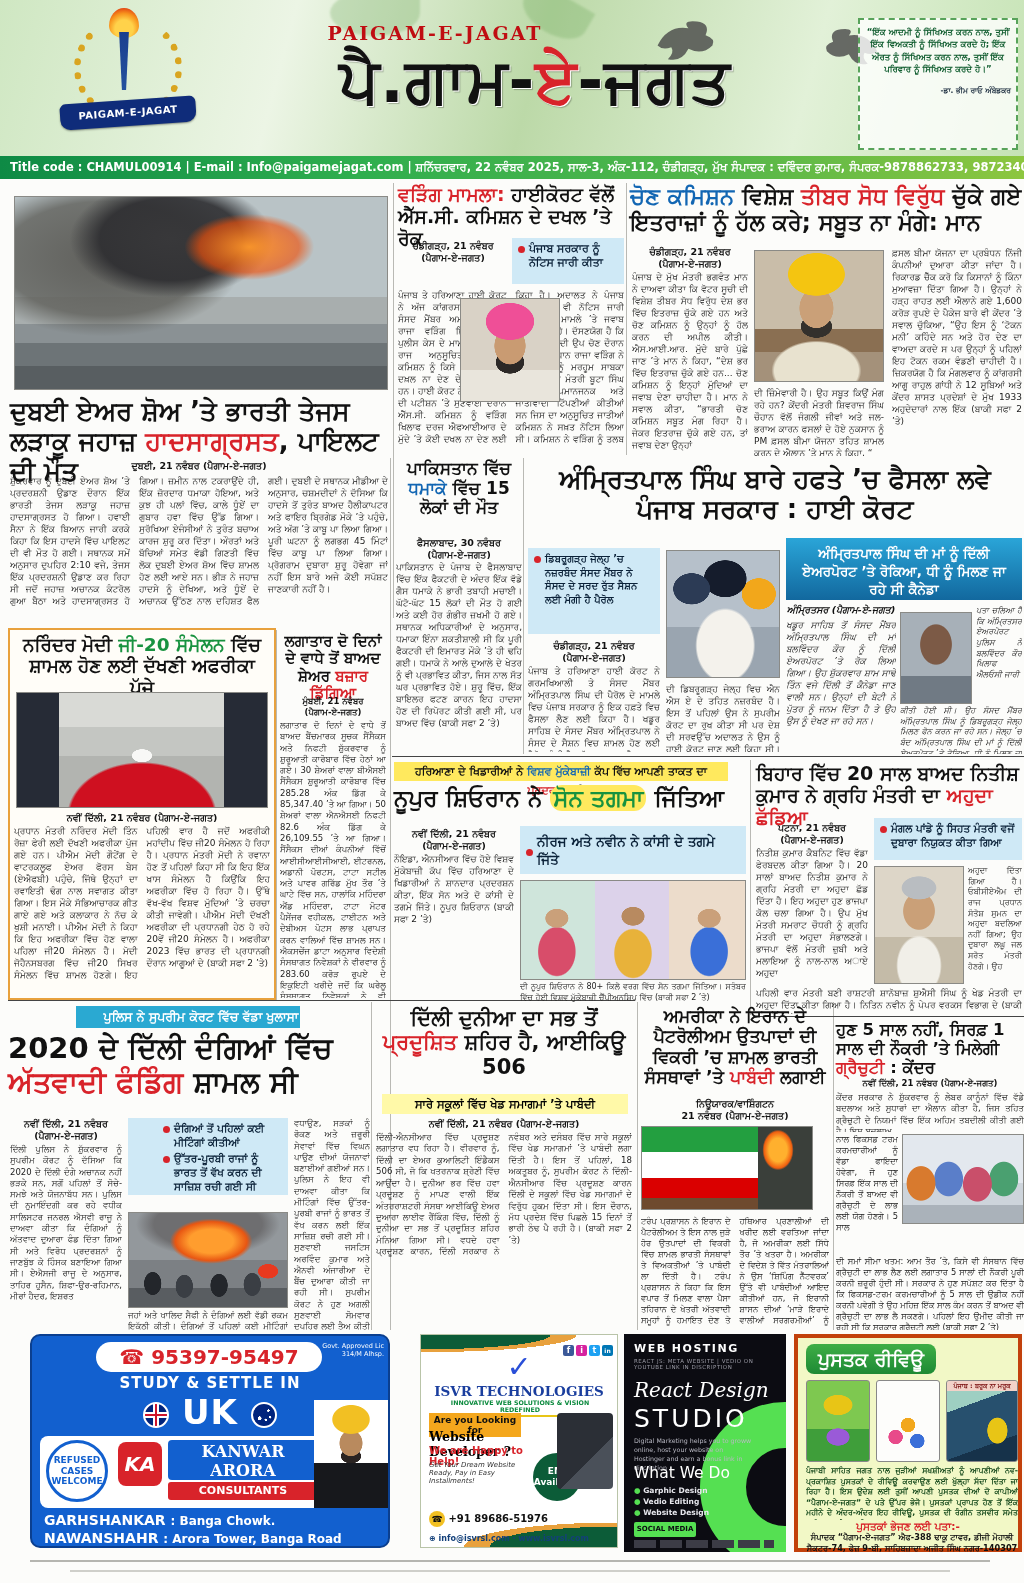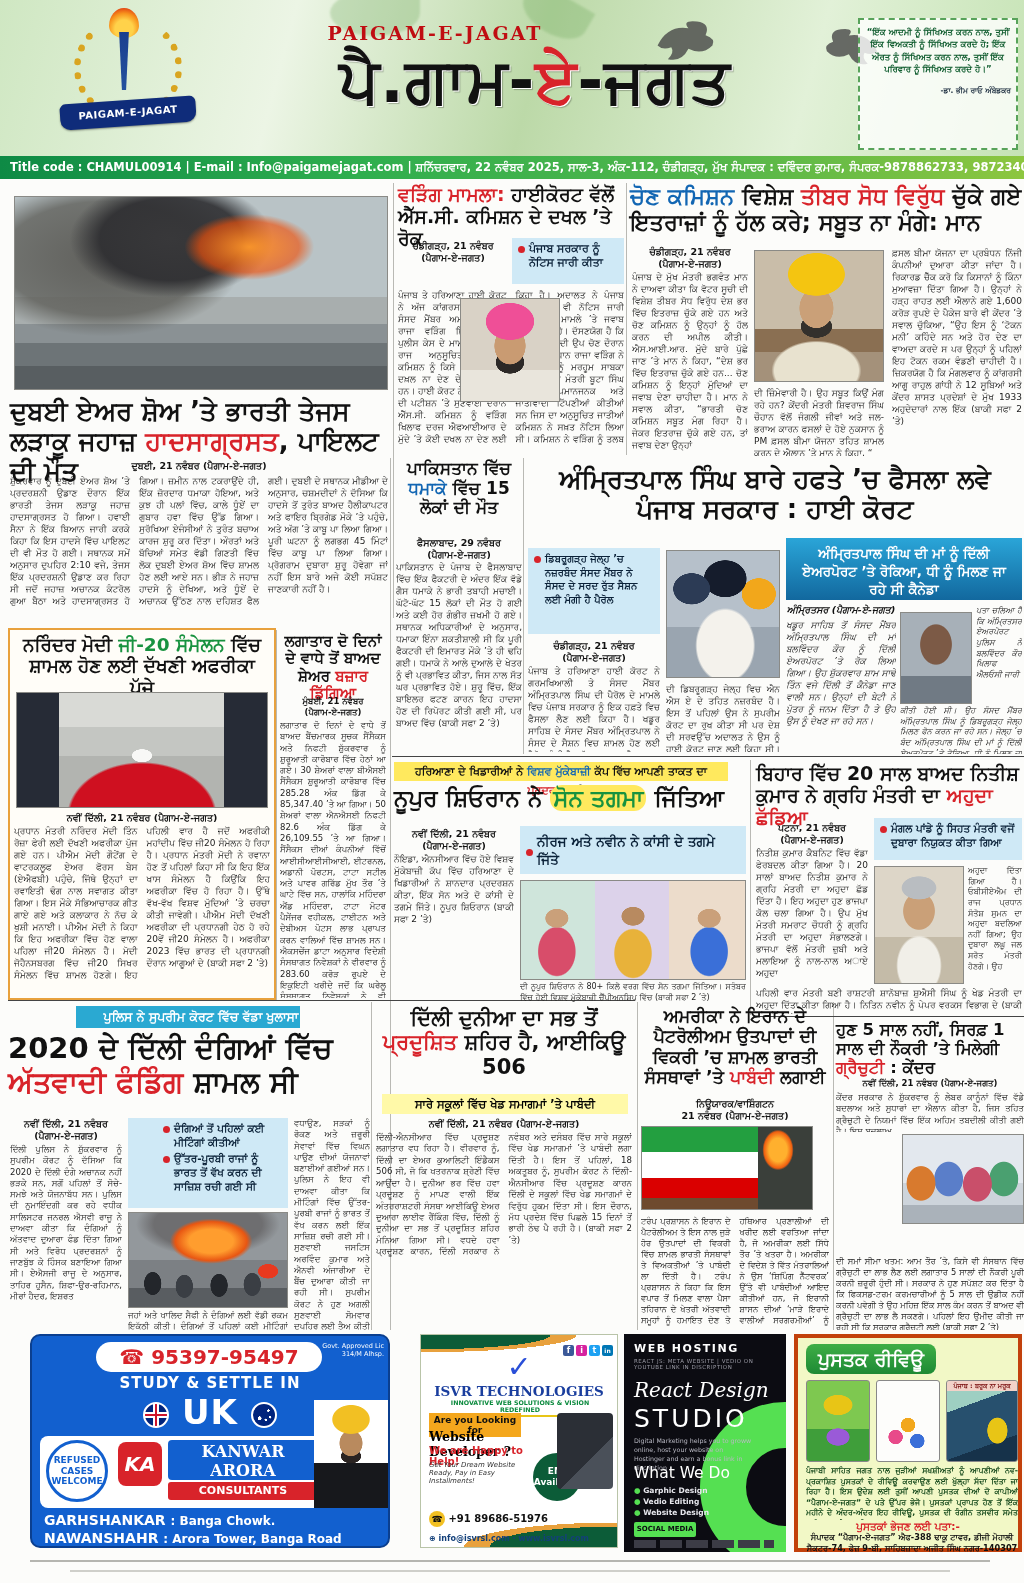--- a/index.html
+++ b/index.html
@@ -178,21 +178,21 @@
 
   <div class="hl abs" style="left:630px;top:183px;width:392px;font-size:22.5px;"><span class="c-b">ਚੋਣ ਕਮਿਸ਼ਨ </span><span class="c-k">ਵਿਸ਼ੇਸ਼ </span><span class="c-r">ਤੀਬਰ ਸੋਧ ਵਿਰੁੱਧ </span><span class="c-k">ਚੁੱਕੇ ਗਏ ਇਤਰਾਜ਼ਾਂ ਨੂੰ ਹੱਲ ਕਰੇ; ਸਬੂਤ ਨਾ ਮੰਗੇ: ਮਾਨ</span></div>
   <div class="dl abs" style="left:632px;top:246px;width:116px;">ਚੰਡੀਗੜ੍ਹ, 21 ਨਵੰਬਰ
 (ਪੈਗਾਮ-ਏ-ਜਗਤ)</div>
   <div class="bd abs" style="left:632px;top:272px;width:116px;height:184px;">ਪੰਜਾਬ ਦੇ ਮੁੱਖ ਮੰਤਰੀ ਭਗਵੰਤ ਮਾਨ ਨੇ ਦਾਅਵਾ ਕੀਤਾ ਕਿ ਵੋਟਰ ਸੂਚੀ ਦੀ ਵਿਸ਼ੇਸ਼ ਤੀਬਰ ਸੋਧ ਵਿਰੁੱਧ ਦੇਸ਼ ਭਰ ਵਿੱਚ ਇਤਰਾਜ਼ ਚੁੱਕੇ ਗਏ ਹਨ ਅਤੇ ਚੋਣ ਕਮਿਸ਼ਨ ਨੂੰ ਉਨ੍ਹਾਂ ਨੂੰ ਹੱਲ ਕਰਨ ਦੀ ਅਪੀਲ ਕੀਤੀ। ਐਸ.ਆਈ.ਆਰ. ਮੁੱਦੇ ਬਾਰੇ ਪੁੱਛੇ ਜਾਣ ’ਤੇ ਮਾਨ ਨੇ ਕਿਹਾ, “ਦੇਸ਼ ਭਰ ਵਿੱਚ ਇਤਰਾਜ਼ ਚੁੱਕੇ ਗਏ ਹਨ... ਚੋਣ ਕਮਿਸ਼ਨ ਨੂੰ ਇਨ੍ਹਾਂ ਮੁੱਦਿਆਂ ਦਾ ਜਵਾਬ ਦੇਣਾ ਚਾਹੀਦਾ ਹੈ। ਮਾਨ ਨੇ ਸਵਾਲ ਕੀਤਾ, “ਭਾਰਤੀ ਚੋਣ ਕਮਿਸ਼ਨ ਸਬੂਤ ਮੰਗ ਰਿਹਾ ਹੈ। ਜੇਕਰ ਇਤਰਾਜ਼ ਚੁੱਕੇ ਗਏ ਹਨ, ਤਾਂ ਜਵਾਬ ਦੇਣਾ ਉਨ੍ਹਾਂ</div>
   <div class="ph ph-mann" style="left:754px;top:250px;width:130px;height:132px;"></div>
   <div class="bd abs" style="left:754px;top:388px;width:130px;height:68px;">ਦੀ ਜ਼ਿੰਮੇਵਾਰੀ ਹੈ। ਉਹ ਸਬੂਤ ਕਿਉਂ ਮੰਗ ਰਹੇ ਹਨ? ਕੇਂਦਰੀ ਮੰਤਰੀ ਸ਼ਿਵਰਾਜ ਸਿੰਘ ਚੌਹਾਨ ਵੱਲੋਂ ਜੰਗਲੀ ਜੀਵਾਂ ਅਤੇ ਜਲ-ਭਰਾਅ ਕਾਰਨ ਫਸਲਾਂ ਦੇ ਹੋਏ ਨੁਕਸਾਨ ਨੂੰ PM ਫ਼ਸਲ ਬੀਮਾ ਯੋਜਨਾ ਤਹਿਤ ਸ਼ਾਮਲ ਕਰਨ ਦੇ ਐਲਾਨ ’ਤੇ ਮਾਨ ਨੇ ਕਿਹਾ, “</div>
   <div class="bd abs" style="left:892px;top:248px;width:130px;height:208px;">ਫ਼ਸਲ ਬੀਮਾ ਯੋਜਨਾ ਦਾ ਪ੍ਰਬੰਧਨ ਨਿੱਜੀ ਕੰਪਨੀਆਂ ਦੁਆਰਾ ਕੀਤਾ ਜਾਂਦਾ ਹੈ। ਰਿਕਾਰਡ ਚੈੱਕ ਕਰੋ ਕਿ ਕਿਸਾਨਾਂ ਨੂੰ ਕਿੰਨਾ ਮੁਆਵਜ਼ਾ ਦਿੱਤਾ ਗਿਆ ਹੈ। ਉਨ੍ਹਾਂ ਨੇ ਹੜ੍ਹ ਰਾਹਤ ਲਈ ਐਲਾਨੇ ਗਏ 1,600 ਕਰੋੜ ਰੁਪਏ ਦੇ ਪੈਕੇਜ ਬਾਰੇ ਵੀ ਕੇਂਦਰ ’ਤੇ ਸਵਾਲ ਚੁੱਕਿਆ, “ਉਹ ਇਸ ਨੂੰ ‘ਟੋਕਨ ਮਨੀ’ ਕਹਿੰਦੇ ਸਨ ਅਤੇ ਹੋਰ ਦੇਣ ਦਾ ਵਾਅਦਾ ਕਰਦੇ ਸ ਪਰ ਉਨ੍ਹਾਂ ਨੂੰ ਪਹਿਲਾਂ ਇਹ ਟੋਕਨ ਰਕਮ ਵੰਡਣੀ ਚਾਹੀਦੀ ਹੈ। ਜ਼ਿਕਰਯੋਗ ਹੈ ਕਿ ਮੰਗਲਵਾਰ ਨੂੰ ਕਾਂਗਰਸੀ ਆਗੂ ਰਾਹੁਲ ਗਾਂਧੀ ਨੇ 12 ਸੂਬਿਆਂ ਅਤੇ ਕੇਂਦਰ ਸ਼ਾਸਤ ਪ੍ਰਦੇਸ਼ਾਂ ਦੇ ਮੁੱਖ 1933 ਅਹੁਦੇਦਾਰਾਂ ਨਾਲ ਇੱਕ (ਬਾਕੀ ਸਫਾ 2 ’ਤੇ)</div>
 
   <div class="hl center abs" style="left:396px;top:459px;width:126px;font-size:17px;"><span class="c-k">ਪਾਕਿਸਤਾਨ ਵਿੱਚ </span><span class="c-b">ਧਮਾਕੇ</span><span class="c-k"> ਵਿੱਚ 15 ਲੋਕਾਂ ਦੀ ਮੌਤ</span></div>
-  <div class="dl abs" style="left:396px;top:537px;width:126px;">ਫੈਸਲਾਬਾਦ, 29 ਨਵੰਬਰ
+  <div class="dl abs" style="left:396px;top:537px;width:126px;">ਫੈਸਲਾਬਾਦ, 30 ਨਵੰਬਰ
 (ਪੈਗਾਮ-ਏ-ਜਗਤ)</div>
   <div class="bd abs" style="left:396px;top:562px;width:126px;height:192px;">ਪਾਕਿਸਤਾਨ ਦੇ ਪੰਜਾਬ ਦੇ ਫੈਸਲਾਬਾਦ ਵਿੱਚ ਇੱਕ ਫੈਕਟਰੀ ਦੇ ਅੰਦਰ ਇੱਕ ਵੱਡੇ ਗੈਸ ਧਮਾਕੇ ਨੇ ਭਾਰੀ ਤਬਾਹੀ ਮਚਾਈ। ਘੱਟੋ-ਘੱਟ 15 ਲੋਕਾਂ ਦੀ ਮੌਤ ਹੋ ਗਈ ਅਤੇ ਕਈ ਹੋਰ ਗੰਭੀਰ ਜ਼ਖਮੀ ਹੋ ਗਏ। ਸਥਾਨਕ ਅਧਿਕਾਰੀਆਂ ਦੇ ਅਨੁਸਾਰ, ਧਮਾਕਾ ਇੰਨਾ ਸ਼ਕਤੀਸ਼ਾਲੀ ਸੀ ਕਿ ਪੂਰੀ ਫੈਕਟਰੀ ਦੀ ਇਮਾਰਤ ਮੌਕੇ ’ਤੇ ਹੀ ਢਹਿ ਗਈ। ਧਮਾਕੇ ਨੇ ਆਲੇ ਦੁਆਲੇ ਦੇ ਖੇਤਰ ਨੂੰ ਵੀ ਪ੍ਰਭਾਵਿਤ ਕੀਤਾ, ਜਿਸ ਨਾਲ ਸੱਤ ਘਰ ਪ੍ਰਭਾਵਿਤ ਹੋਏ। ਸ਼ੁਰੂ ਵਿੱਚ, ਇੱਕ ਬਾਇਲਰ ਫਟਣ ਕਾਰਨ ਇਹ ਹਾਦਸਾ ਹੋਣ ਦੀ ਰਿਪੋਰਟ ਕੀਤੀ ਗਈ ਸੀ, ਪਰ ਬਾਅਦ ਵਿੱਚ (ਬਾਕੀ ਸਫਾ 2 ’ਤੇ)</div>
 
   <div class="hl center abs" style="left:528px;top:464px;width:494px;font-size:26px;"><span class="c-k">ਅੰਮ੍ਰਿਤਪਾਲ ਸਿੰਘ ਬਾਰੇ ਹਫਤੇ ’ਚ ਫੈਸਲਾ ਲਵੇ ਪੰਜਾਬ ਸਰਕਾਰ : ਹਾਈ ਕੋਰਟ</span></div>
   <div class="bbox abs" style="left:528px;top:548px;width:132px;height:86px;font-size:10px;line-height:1.35;display:flex;">
       <span class="dot"></span>
       <span>ਡਿਬਰੂਗੜ੍ਹ ਜੇਲ੍ਹ ’ਚ ਨਜ਼ਰਬੰਦ ਸੰਸਦ ਮੈਂਬਰ ਨੇ ਸੰਸਦ ਦੇ ਸਰਦ ਰੁੱਤ ਸੈਸ਼ਨ ਲਈ ਮੰਗੀ ਹੈ ਪੈਰੋਲ</span>
     </div>
   <div class="dl abs" style="left:528px;top:640px;width:132px;">ਚੰਡੀਗੜ੍ਹ, 21 ਨਵੰਬਰ
 (ਪੈਗਾਮ-ਏ-ਜਗਤ)</div>
@@ -239,21 +239,21 @@
   <div class="bd abs" style="left:756px;top:848px;width:112px;height:138px;">ਨਿਤੀਸ਼ ਕੁਮਾਰ ਕੈਬਨਿਟ ਵਿੱਚ ਵੱਡਾ ਫੇਰਬਦਲ ਕੀਤਾ ਗਿਆ ਹੈ। 20 ਸਾਲਾਂ ਬਾਅਦ ਨਿਤੀਸ਼ ਕੁਮਾਰ ਨੇ ਗ੍ਰਹਿ ਮੰਤਰੀ ਦਾ ਅਹੁਦਾ ਛੱਡ ਦਿੱਤਾ ਹੈ। ਇਹ ਅਹੁਦਾ ਹੁਣ ਭਾਜਪਾ ਕੋਲ ਚਲਾ ਗਿਆ ਹੈ। ਉਪ ਮੁੱਖ ਮੰਤਰੀ ਸਮਰਾਟ ਚੌਧਰੀ ਨੂੰ ਗ੍ਰਹਿ ਮੰਤਰੀ ਦਾ ਅਹੁਦਾ ਸੰਭਾਲਣਗੇ। ਭਾਜਪਾ ਵੱਲੋਂ ਮੰਤਰੀ ਜ਼ੁਬੀ ਅਤੇ ਮਲਾਇਆ ਨੂੰ ਨਾਲ-ਨਾਲ ਅਾਏ ਅਹੁਦਾ</div>
   <div class="ph ph-nitish" style="left:874px;top:866px;width:90px;height:118px;"></div>
   <div class="bd abs" style="left:968px;top:866px;width:54px;height:120px;font-size:8px;">ਅਹੁਦਾ ਦਿੱਤਾ ਗਿਆ ਹੈ। ਓਬੀਸੀਏਐਮ ਦੀ ਰਾਜ ਪ੍ਰਧਾਨ ਸੰਤੋਸ਼ ਸੁਮਨ ਦਾ ਅਹੁਦਾ ਬਦਲਿਆ ਨਹੀਂ ਗਿਆ; ਉਹ ਦੁਬਾਰਾ ਲਘੂ ਜਲ ਸਰੋਤ ਮੰਤਰੀ ਹੋਣਗੇ। ਉਹ</div>
   <div class="bd abs" style="left:756px;top:988px;width:266px;height:26px;">ਪਹਿਲੀ ਵਾਰ ਮੰਤਰੀ ਬਣੀ ਰਾਸ਼ਟਰੀ ਸ਼ਾਨੋਬਾਜ਼ ਸ਼ੁਐਸੀ ਸਿੰਘ ਨੂੰ ਖੇਡ ਮੰਤਰੀ ਦਾ ਅਹੁਦਾ ਦਿੱਤਾ ਕੀਤਾ ਗਿਆ ਹੈ। ਨਿਤਿਨ ਨਵੀਨ ਨੂੰ ਪੇਪਰ ਵਰਕਸ ਵਿਭਾਗ ਦੇ (ਬਾਕੀ ਸਫਾ 2 ’ਤੇ)</div>
 
   <div class="abs" style="left:76px;top:1006px;width:224px;height:22px;background:#2aa9d2;color:#fff;font-weight:800;font-size:12.5px;line-height:22px;text-align:center;padding-left:26px;">ਪੁਲਿਸ ਨੇ ਸੁਪਰੀਮ ਕੋਰਟ ਵਿੱਚ ਵੱਡਾ ਖੁਲਾਸਾ</div>
   <div class="hl abs" style="left:8px;top:1032px;width:362px;font-size:29px;"><span class="c-k">2020 ਦੇ ਦਿੱਲੀ ਦੰਗਿਆਂ ਵਿੱਚ </span><span class="c-r">ਅੱਤਵਾਦੀ ਫੰਡਿੰਗ</span><span class="c-k"> ਸ਼ਾਮਲ ਸੀ</span></div>
   <div class="dl abs" style="left:10px;top:1118px;width:112px;">ਨਵੀਂ ਦਿੱਲੀ, 21 ਨਵੰਬਰ
 (ਪੈਗਾਮ-ਏ-ਜਗਤ)</div>
   <div class="bd abs" style="left:10px;top:1144px;width:112px;height:186px;font-size:8.5px;">ਦਿੱਲੀ ਪੁਲਿਸ ਨੇ ਸ਼ੁੱਕਰਵਾਰ ਨੂੰ ਸੁਪਰੀਮ ਕੋਰਟ ਨੂੰ ਦੱਸਿਆ ਕਿ 2020 ਦੇ ਦਿੱਲੀ ਦੰਗੇ ਅਚਾਨਕ ਨਹੀਂ ਭੜਕੇ ਸਨ, ਸਗੋਂ ਪਹਿਲਾਂ ਤੋਂ ਸੋਚੇ-ਸਮਝੇ ਅਤੇ ਯੋਜਨਾਬੱਧ ਸਨ। ਪੁਲਿਸ ਦੀ ਨੁਮਾਇੰਦਗੀ ਕਰ ਰਹੇ ਵਧੀਕ ਸਾਲਿਸਟਰ ਜਨਰਲ ਐਸਵੀ ਰਾਜੂ ਨੇ ਦਾਅਵਾ ਕੀਤਾ ਕਿ ਦੰਗਿਆਂ ਨੂੰ ਅੱਤਵਾਦ ਦੁਆਰਾ ਫੰਡ ਦਿੱਤਾ ਗਿਆ ਸੀ ਅਤੇ ਵਿਰੋਧ ਪ੍ਰਦਰਸ਼ਨਾਂ ਨੂੰ ਜਾਣਬੁੱਝ ਕੇ ਹਿੰਸਕ ਬਣਾਇਆ ਗਿਆ ਸੀ। ਏਐਸਜੀ ਰਾਜੂ ਦੇ ਅਨੁਸਾਰ, ਤਾਹਿਰ ਹੁਸੈਨ, ਸ਼ਿਫਾ-ਉਰ-ਰਹਿਮਾਨ, ਮੀਰਾਂ ਹੈਦਰ, ਇਸ਼ਰਤ</div>
-  <div class="bbox abs" style="left:128px;top:1118px;width:160px;height:90px;font-size:10.5px;line-height:1.3;padding-left:35px;">
+  <div class="bbox abs" style="left:128px;top:1118px;width:160px;height:77px;font-size:10.5px;line-height:1.3;padding-left:35px;">
     <div style="display:flex;">
         <span class="dot"></span>
         <span>ਦੰਗਿਆਂ ਤੋਂ ਪਹਿਲਾਂ ਕਈ ਮੀਟਿੰਗਾਂ ਕੀਤੀਆਂ</span>
       </div>
     <div style="display:flex;margin-top:3px;">
         <span class="dot"></span>
         <span>ਉੱਤਰ-ਪੂਰਬੀ ਰਾਜਾਂ ਨੂੰ ਭਾਰਤ ਤੋਂ ਵੱਖ ਕਰਨ ਦੀ ਸਾਜ਼ਿਸ਼ ਰਚੀ ਗਈ ਸੀ</span>
       </div>
   </div>
   <div class="ph ph-riot" style="left:128px;top:1212px;width:160px;height:96px;"></div>
@@ -267,20 +267,21 @@
 
   <div class="hl center abs" style="left:641px;top:1006px;width:188px;font-size:17.5px;"><span class="c-k">ਅਮਰੀਕਾ ਨੇ ਇਰਾਨ ਦੇ ਪੈਟਰੋਲੀਅਮ ਉਤਪਾਦਾਂ ਦੀ ਵਿਕਰੀ ’ਚ ਸ਼ਾਮਲ ਭਾਰਤੀ ਸੰਸਥਾਵਾਂ ’ਤੇ </span><span class="c-r">ਪਾਬੰਦੀ</span><span class="c-k"> ਲਗਾਈ</span></div>
   <div class="dl abs" style="left:641px;top:1098px;width:188px;">ਨਿਊਯਾਰਕ/ਵਾਸ਼ਿੰਗਟਨ
 21 ਨਵੰਬਰ (ਪੈਗਾਮ-ਏ-ਜਗਤ)</div>
   <div class="ph ph-iran" style="left:641px;top:1126px;width:172px;height:84px;"></div>
   <div class="bd c2 abs" style="left:641px;top:1216px;width:188px;height:114px;font-size:8.3px;">ਟਰੰਪ ਪ੍ਰਸ਼ਾਸਨ ਨੇ ਇਰਾਨ ਦੇ ਪੈਟਰੋਲੀਅਮ ਤੇ ਇਸ ਨਾਲ ਜੁੜੇ ਹੋਰ ਉਤਪਾਦਾਂ ਦੀ ਵਿਕਰੀ ਵਿੱਚ ਸ਼ਾਮਲ ਭਾਰਤੀ ਸੰਸਥਾਵਾਂ ਤੇ ਵਿਅਕਤੀਆਂ ’ਤੇ ਪਾਬੰਦੀ ਲਾ ਦਿੱਤੀ ਹੈ। ਟਰੰਪ ਪ੍ਰਸ਼ਾਸਨ ਨੇ ਕਿਹਾ ਕਿ ਇਸ ਵਪਾਰ ਤੋਂ ਮਿਲਣ ਵਾਲਾ ਪੈਸਾ ਤਹਿਰਾਨ ਦੇ ਖੇਤਰੀ ਅੱਤਵਾਦੀ ਸਮੂਹਾਂ ਨੂੰ ਹਮਾਇਤ ਦੇਣ ਤੇ ਹਥਿਆਰ ਪ੍ਰਣਾਲੀਆਂ ਦੀ ਖਰੀਦ ਲਈ ਵਰਤਿਆ ਜਾਂਦਾ ਹੈ, ਜੋ ਅਮਰੀਕਾ ਲਈ ਸਿੱਧੇ ਤੌਰ ’ਤੇ ਖਤਰਾ ਹੈ। ਅਮਰੀਕਾ ਦੇ ਵਿਦੇਸ਼ ਤੇ ਵਿੱਤ ਮੰਤਰਾਲਿਆਂ ਨੇ ਉਸ ‘ਸ਼ਿਪਿੰਗ ਨੈੱਟਵਰਕ’ ਉੱਤੇ ਵੀ ਪਾਬੰਦੀਆਂ ਆਇਦ ਕੀਤੀਆਂ ਹਨ, ਜੋ ਇਰਾਨੀ ਸ਼ਾਸਨ ਦੀਆਂ ‘ਮਾੜੇ ਇਰਾਦੇ ਵਾਲੀਆਂ ਸਰਗਰਮੀਆਂ’ ਨੂੰ ਗੈਰਕਾਨੂੰਨੀ ਤੇਲ ਵਿਕਰੀ ਜ਼ਰੀਏ ਵਿੱਤੀ ਮਦਦ ਪ੍ਰਦਾਨ ਕਰਦੇ ਹਨ। ਏਅਰਲਾਈਨਾਂ ਤੇ ਉਨ੍ਹਾਂ ਨਾਲ ਜੁੜੀਆਂ ਕੰਪਨੀਆਂ ’ਤੇ ਵੀ ਪਾਬੰਦੀ ਲਗਾ ਦਿੱਤੀ ਹੈ, ਜੋ ਇਰਾਨ ਦੀ ਹਮਾਇਤ ਵਾਲੇ ਦਹਿਸ਼ਤੀ ਸੰਗਠਨਾਂ ਨੂੰ ਹਥਿਆਰ ਤੇ ਹੋਰ ਸਪਲਾਈ ਭੇਜਦੇ ਹਨ। ਪਾਬੰਦੀਆਂ ਵਾਲੀ ਇਸ ਸੂਚੀ ਵਿੱਚ ਜਿਨ੍ਹਾਂ ਭਾਰਤੀ (ਬਾਕੀ ਸਫਾ 2 ’ਤੇ)</div>
 
   <div class="hl abs" style="left:836px;top:1020px;width:188px;font-size:16.5px;"><span class="c-k">ਹੁਣ 5 ਸਾਲ ਨਹੀਂ, ਸਿਰਫ਼ 1 ਸਾਲ ਦੀ ਨੌਕਰੀ ’ਤੇ ਮਿਲੇਗੀ </span><span class="c-r">ਗ੍ਰੈਚੁਟੀ</span><span class="c-k"> : ਕੇਂਦਰ</span></div>
   <div class="dl abs" style="left:836px;top:1078px;width:188px;font-size:8.5px;">ਨਵੀਂ ਦਿੱਲੀ, 21 ਨਵੰਬਰ (ਪੈਗਾਮ-ਏ-ਜਗਤ)</div>
   <div class="bd abs" style="left:836px;top:1092px;width:188px;height:40px;font-size:8.5px;">ਕੇਂਦਰ ਸਰਕਾਰ ਨੇ ਸ਼ੁੱਕਰਵਾਰ ਨੂੰ ਲੇਬਰ ਕਾਨੂੰਨਾਂ ਵਿੱਚ ਵੱਡੇ ਬਦਲਾਅ ਅਤੇ ਸੁਧਾਰਾਂ ਦਾ ਐਲਾਨ ਕੀਤਾ ਹੈ, ਜਿਸ ਤਹਿਤ ਗ੍ਰੈਚੁਟੀ ਦੇ ਨਿਯਮਾਂ ਵਿੱਚ ਇੱਕ ਅਹਿਮ ਤਬਦੀਲੀ ਕੀਤੀ ਗਈ ਹੈ। ਇਸ ਬਦਲਾਅ</div>
+  <div class="bd abs" style="left:836px;top:1134px;width:62px;height:118px;font-size:8.3px;">ਨਾਲ ਫਿਕਸਡ ਟਰਮ ਕਰਮਚਾਰੀਆਂ ਨੂੰ ਵੱਡਾ ਫਾਇਦਾ ਹੋਵੇਗਾ, ਜੋ ਹੁਣ ਸਿਰਫ਼ ਇੱਕ ਸਾਲ ਦੀ ਨੌਕਰੀ ਤੋਂ ਬਾਅਦ ਵੀ ਗ੍ਰੈਚੁਟੀ ਦੇ ਲਾਭ ਲਈ ਯੋਗ ਹੋਣਗੇ। 5 ਸਾਲ</div>
   <div class="ph ph-office" style="left:902px;top:1134px;width:122px;height:90px;"></div>
   <div class="bd abs" style="left:836px;top:1256px;width:188px;height:74px;font-size:8.3px;">ਦੀ ਸਮਾਂ ਸੀਮਾ ਖਤਮ: ਆਮ ਤੌਰ ’ਤੇ, ਕਿਸੇ ਵੀ ਸੰਸਥਾਨ ਵਿੱਚ ਗ੍ਰੈਚੁਟੀ ਦਾ ਲਾਭ ਲੈਣ ਲਈ ਲਗਾਤਾਰ 5 ਸਾਲਾਂ ਦੀ ਨੌਕਰੀ ਪੂਰੀ ਕਰਨੀ ਜ਼ਰੂਰੀ ਹੁੰਦੀ ਸੀ। ਸਰਕਾਰ ਨੇ ਹੁਣ ਸਪੱਸ਼ਟ ਕਰ ਦਿੱਤਾ ਹੈ ਕਿ ਫਿਕਸਡ-ਟਰਮ ਕਰਮਚਾਰੀਆਂ ਨੂੰ 5 ਸਾਲ ਦੀ ਉਡੀਕ ਨਹੀਂ ਕਰਨੀ ਪਵੇਗੀ ਤੇ ਉਹ ਮਹਿਜ਼ ਇੱਕ ਸਾਲ ਕੰਮ ਕਰਨ ਤੋਂ ਬਾਅਦ ਵੀ ਗ੍ਰੈਚੁਟੀ ਦਾ ਲਾਭ ਲੈ ਸਕਣਗੇ। ਪਹਿਲਾਂ ਇਹ ਉਮੀਦ ਕੀਤੀ ਜਾ ਰਹੀ ਸੀ ਕਿ ਸਰਕਾਰ ਗ੍ਰੈਚੁਟੀ ਲਈ (ਬਾਕੀ ਸਫਾ 2 ’ਤੇ)</div>
 
   <div id="ad-kanwar" class="abs" style="left:30px;top:1334px;width:360px;height:214px;">
     <div class="pill"><span>☎</span> <span>95397-95497</span></div>
     <div class="abs" style="right:4px;top:6px;width:66px;font-size:6.5px;text-align:right;line-height:1.3;">Govt. Approved Lic 314/M Alhsp.</div>
     <div class="abs" style="left:0;top:38px;width:100%;text-align:center;font-weight:800;font-size:15px;letter-spacing:1px;">STUDY &amp; SETTLE IN</div>
     <div class="abs" style="left:0;top:56px;width:100%;text-align:center;font-weight:800;font-size:34px;letter-spacing:1px;">
       <span class="flagdot flag-uk"></span>
       <span>UK</span>

